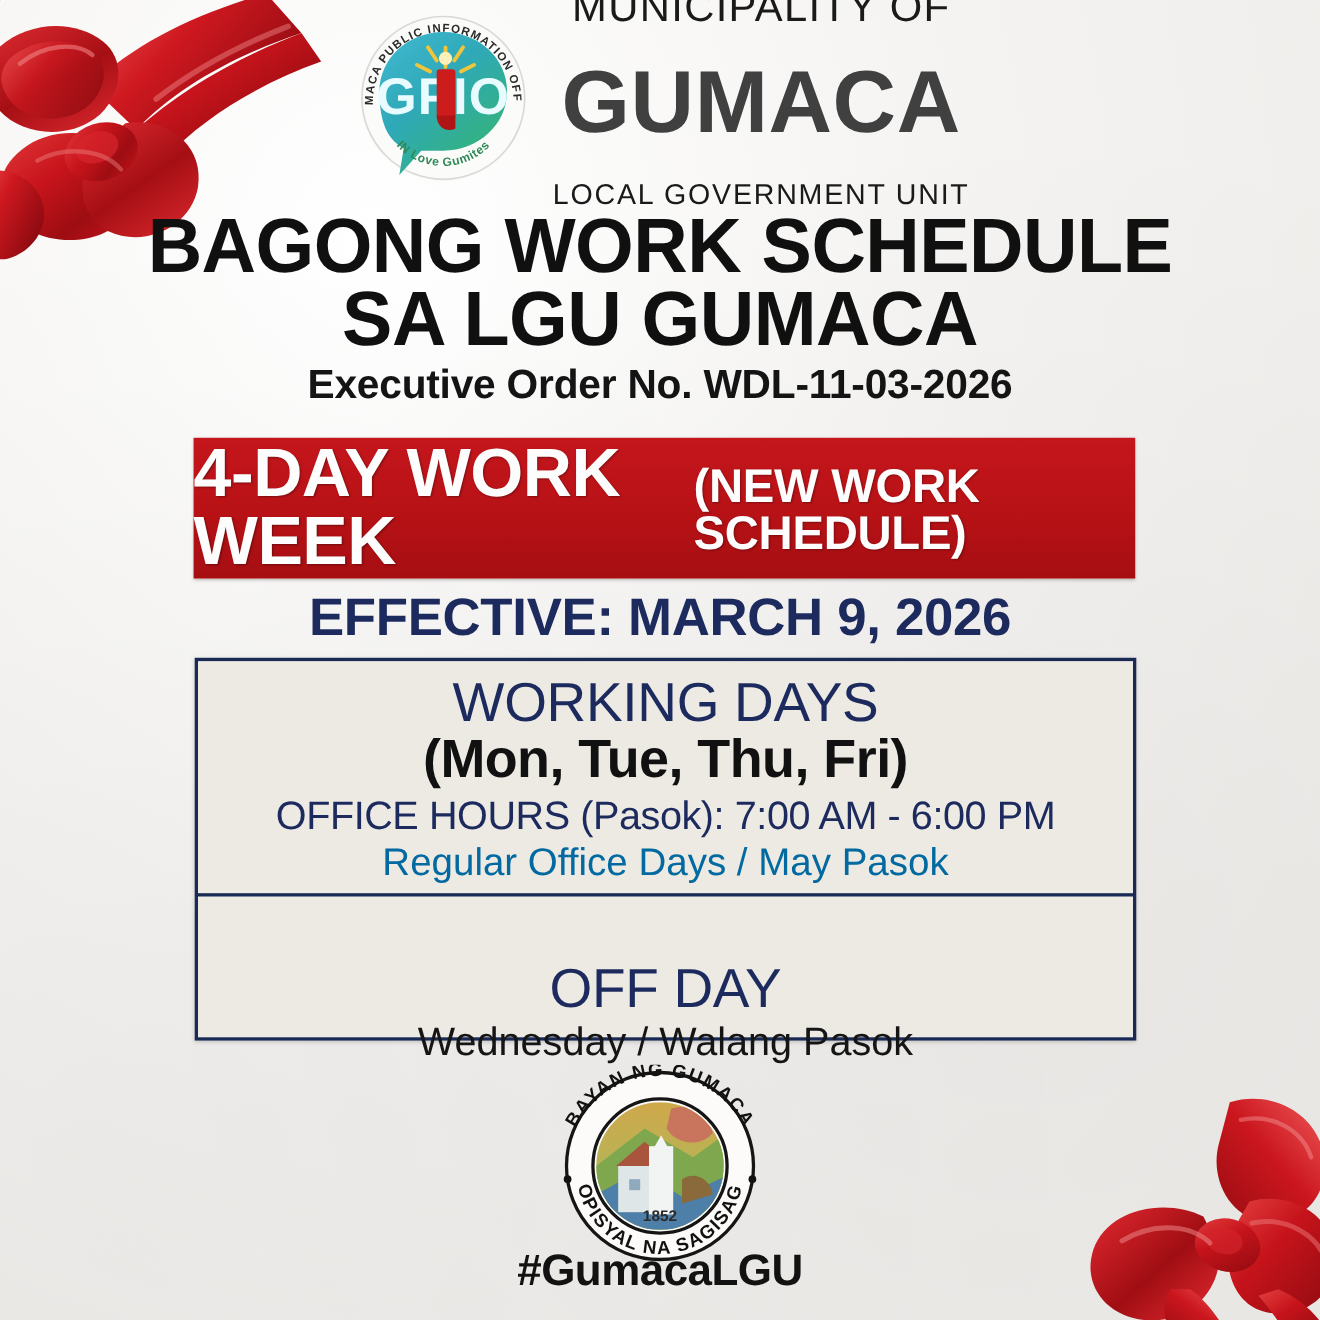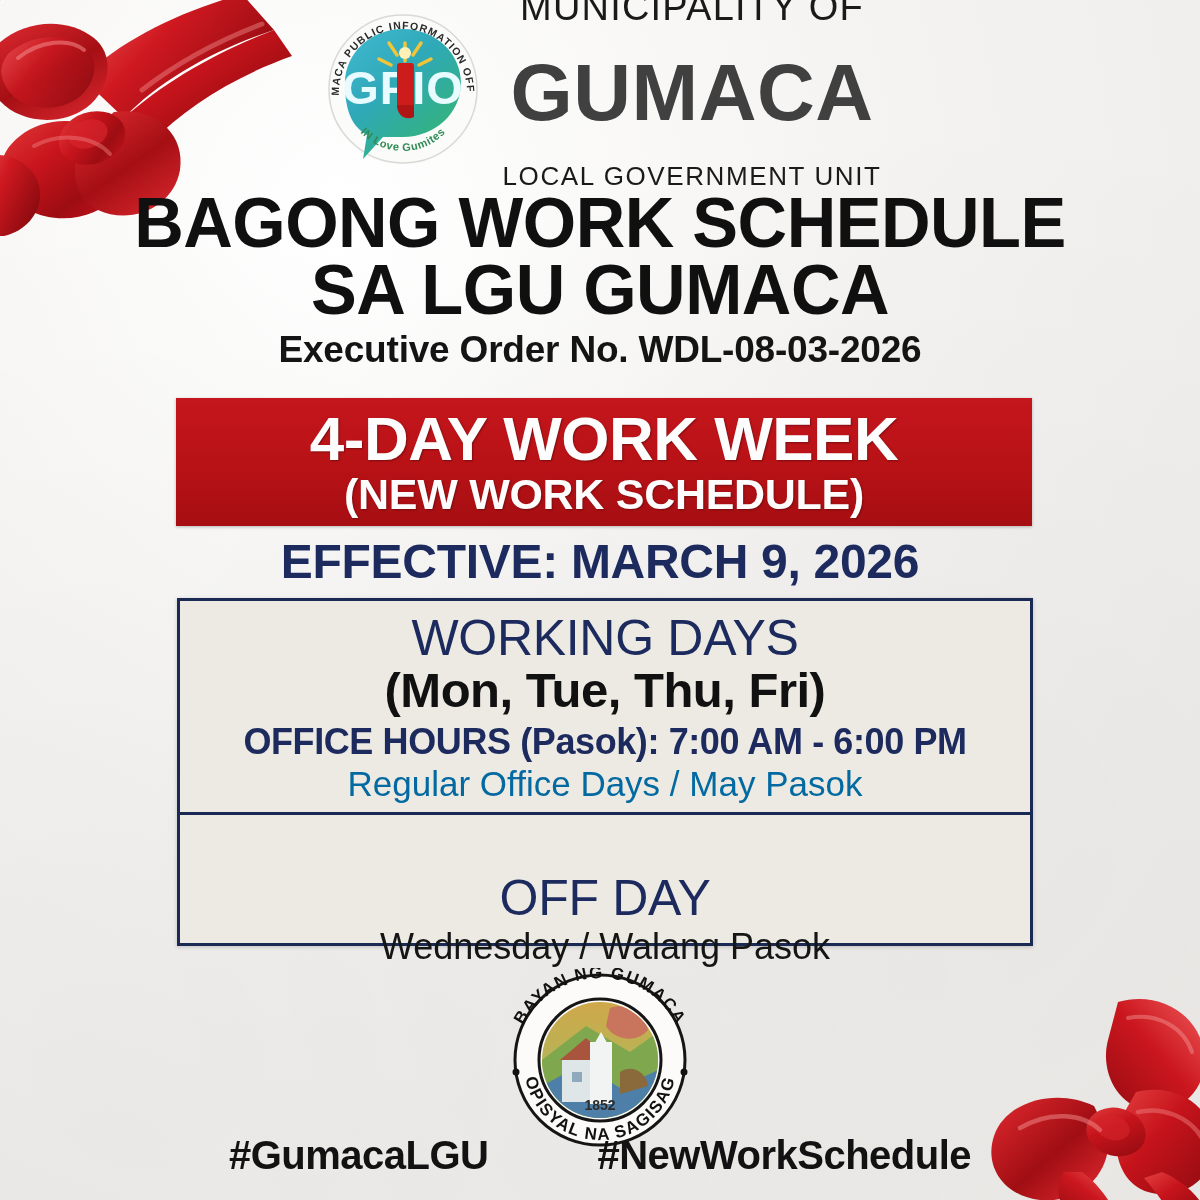--- a/index.html
+++ b/index.html
@@ -74,21 +74,21 @@
     font-size:37px; font-weight:bold; color:#141414;
     margin-top:6px; letter-spacing:-0.2px;
   }
 
   
   #red-banner {
     position:absolute; top:398px; left:176px;
     width:856px; height:128px;
     background:linear-gradient(180deg,#c4161c 0%,#b81216 52%,#a60e12 100%);
     box-shadow:0 1px 3px rgba(0,0,0,0.25);
-    display:flex; flex-direction:column; align-items:center; justify-content:center;
+    display:flex; flex-direction:row; align-items:center; 
   }
   #banner-main {
     font-size:62px; font-weight:bold; color:#fdfdfd;
     letter-spacing:-0.5px; line-height:1;
     text-shadow:1px 1px 2px rgba(0,0,0,0.35);
   }
   #banner-sub {
     font-size:43px; font-weight:bold; color:#fdfdfd;
     letter-spacing:-0.3px; line-height:1; margin-top:3px;
     text-shadow:1px 1px 2px rgba(0,0,0,0.3);
@@ -117,21 +117,21 @@
 
   .sec-heading {
     font-size:50px; font-weight:normal; color:#1c2a5e;
     line-height:1.08; letter-spacing:-0.3px;
   }
   .sec-days {
     font-size:49px; font-weight:bold; color:#111111;
     line-height:1.06; letter-spacing:-0.5px;
   }
   .sec-hours {
-    font-size:36px; font-weight:bold; color:#1c2a5e;
+    font-size:36px; font-weight:normal; color:#1c2a5e;
     line-height:1.16; margin-top:4px; letter-spacing:-0.4px;
   }
   .sec-note {
     font-size:35px; font-weight:400; color:#0369a1;
     line-height:1.14; margin-top:1px;
   }
   .sec-offnote {
     font-size:36px; font-weight:400; color:#151515;
     line-height:1.12; margin-top:2px;
   }
@@ -234,21 +234,21 @@
     <div id="org-block">
       <div id="org-municipality">MUNICIPALITY OF</div>
       <div id="org-gumaca">GUMACA</div>
       <div id="org-lgu">LOCAL GOVERNMENT UNIT</div>
     </div>
   </div>
 
   <div id="title-block">
     <div class="title-line">BAGONG WORK SCHEDULE</div>
     <div class="title-line">SA LGU GUMACA</div>
-    <div id="eo-line">Executive Order No. WDL-08-03-2026</div>
+    <div id="eo-line">Executive Order No. WDL-11-03-2026</div>
   </div>
 
   <div id="red-banner">
     <div id="banner-main">4-DAY WORK WEEK</div>
     <div id="banner-sub">(NEW WORK SCHEDULE)</div>
   </div>
 
   <div id="effective-line">EFFECTIVE: MARCH 9, 2026</div>
 
   <div id="schedule-box">
@@ -301,21 +301,20 @@
     </text>
     <text font-family="Liberation Sans, sans-serif" font-size="17" font-weight="bold" fill="#111" letter-spacing="1.4">
       <textPath href="#sealBot" startOffset="50%" text-anchor="middle">OPISYAL NA SAGISAG</textPath>
     </text>
     <circle cx="26" cy="104" r="3.5" fill="#111"></circle>
     <circle cx="194" cy="104" r="3.5" fill="#111"></circle>
   </svg>
 
   <div id="hashtags">
     <div class="hashtag">#GumacaLGU</div>
-    <div class="hashtag">#NewWorkSchedule</div>
   </div>
 
   <div class="ribbon" id="ribbon-br">
     <svg width="250" height="220" viewBox="0 0 250 220">
       <defs>
         <linearGradient id="rg4" x1="0" y1="0" x2="1" y2="1">
           <stop offset="0%" stop-color="#e34040"></stop>
           <stop offset="42%" stop-color="#c6131b"></stop>
           <stop offset="100%" stop-color="#8e0b10"></stop>
         </linearGradient>

